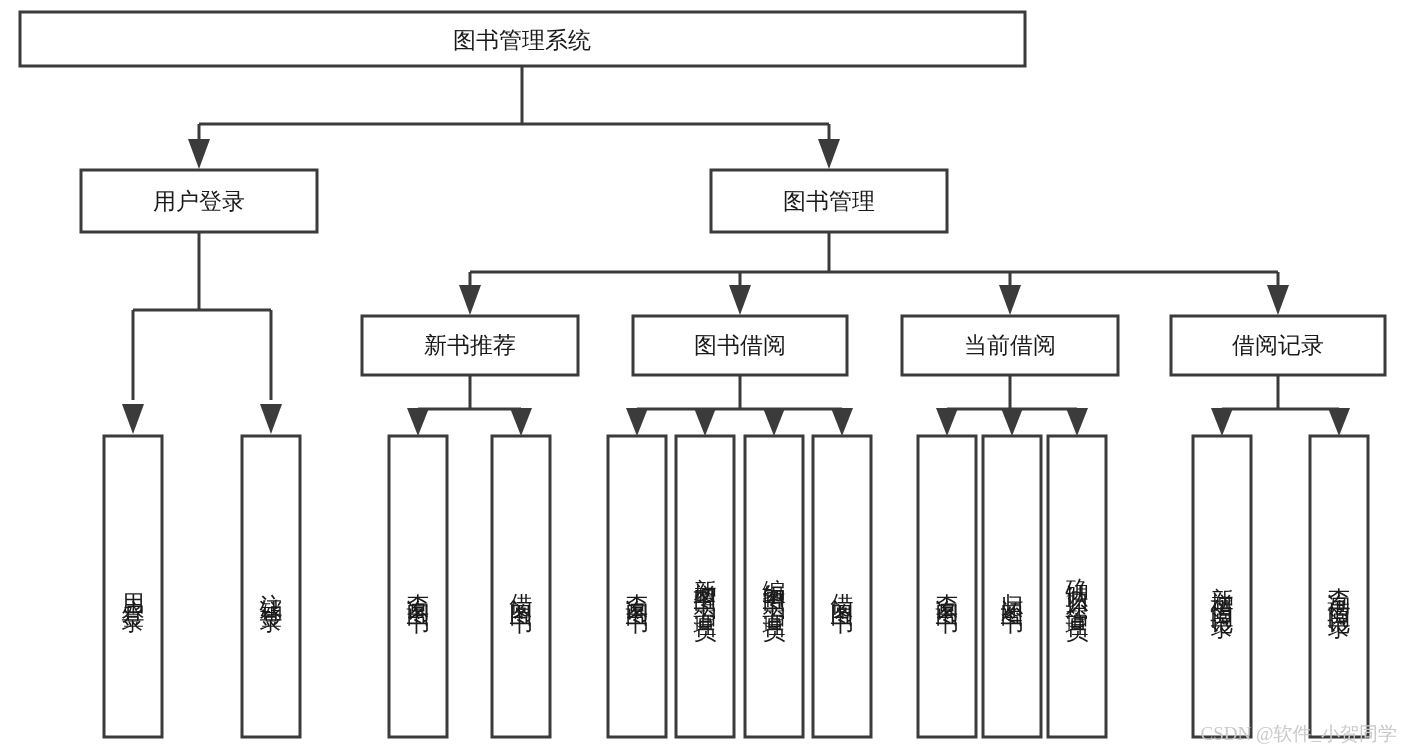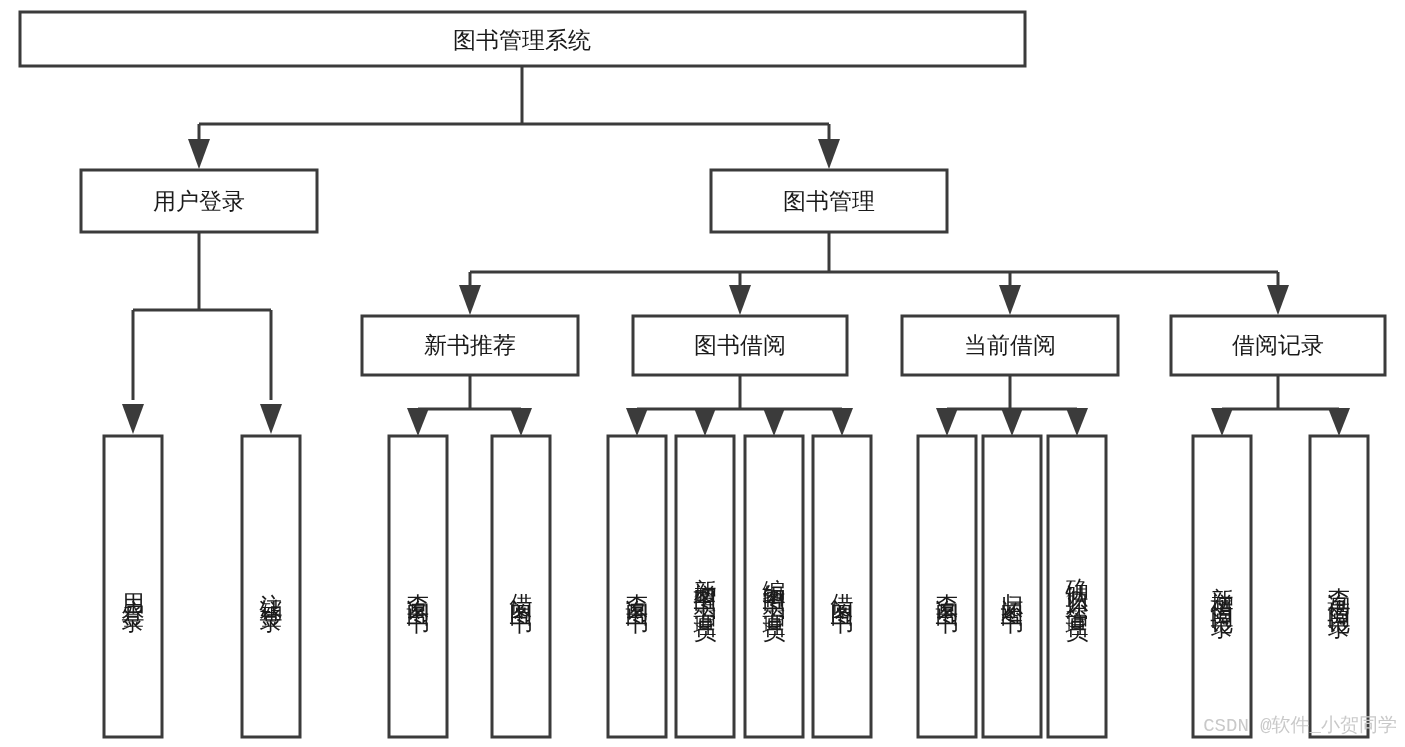--- a/index.html
+++ b/index.html
@@ -45,22 +45,22 @@
     fill: #1a1a1a;
     text-anchor: middle;
     dominant-baseline: middle;
   }
   .label-h {
     font-size: 23px;
   }
   .watermark {
     position: absolute;
     right: 8px;
-    bottom: 9px;
-    font-family: Liberation Mono, monospace;
+    bottom: 0;
+    font-family: Liberation Serif, serif;
     font-size: 19px;
     color: #c9c9c9;
     white-space: nowrap;
     pointer-events: none;
   }
 </style>
 </head>
 <body>
 
 <div id="diagram-root">

